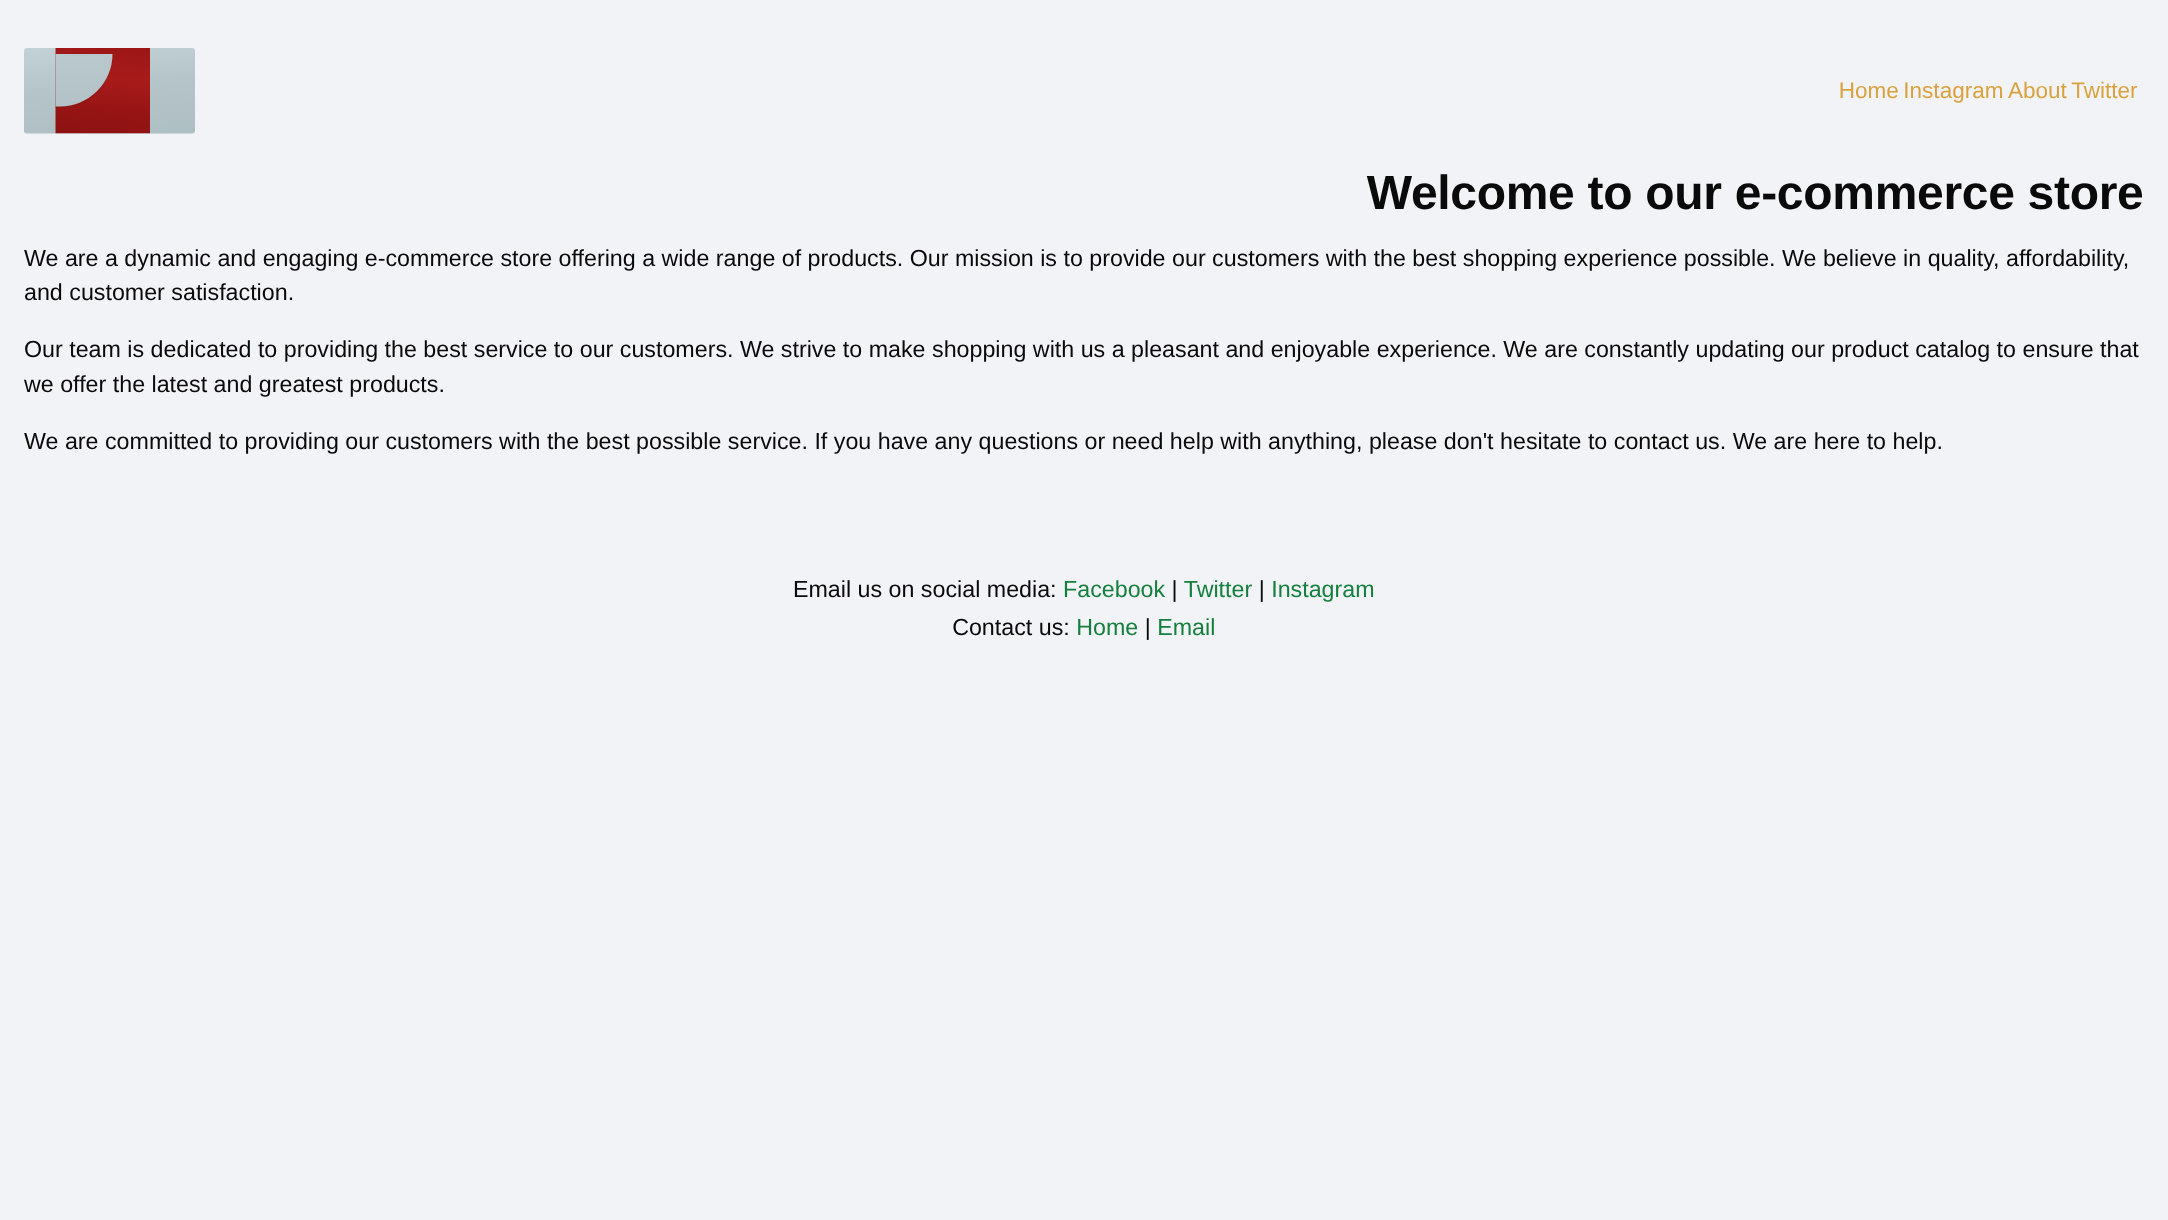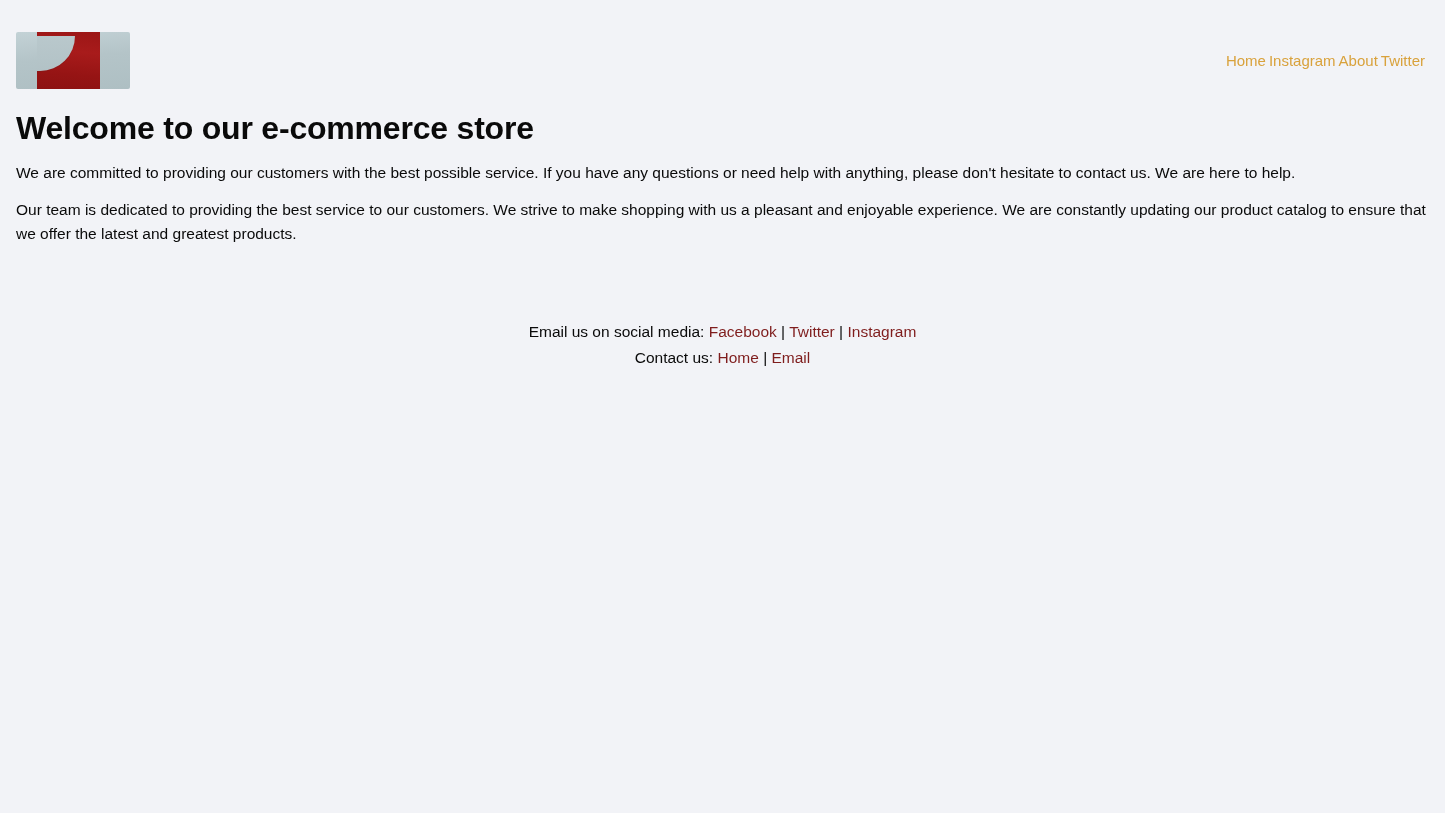--- a/index.html
+++ b/index.html
@@ -81,39 +81,40 @@
   .main-content {
     padding-top: 18px;
   }
   .page-title {
     font-size: 32px;
     line-height: 1.15;
     font-weight: 700;
     margin: 0 0 6px 0;
     letter-spacing: -0.2px;
     color: #0a0a0a;
+    text-align: right;
   }
   .body-copy {
     font-size: 15.5px;
     line-height: 1.52;
     margin: 14px 0 0 0;
     color: #0a0a0a;
   }
 
   
   .site-footer {
     margin-top: 74px;
     text-align: center;
     font-size: 15.5px;
     line-height: 1.62;
     color: #0a0a0a;
   }
   .footer-line { margin: 0; }
   .footer-link {
-    color: #7f1d1d;
+    color: #15803d;
     text-decoration: none;
     cursor: pointer;
   }
   .footer-sep { color: #0a0a0a; }
 </style>
 </head>
 <body>
 
 <div class="page">
 
@@ -124,22 +125,23 @@
       <a class="nav-link" href="#">Home</a>
       <a class="nav-link" href="#">Instagram</a>
       <a class="nav-link" href="#">About</a>
       <a class="nav-link" href="#">Twitter</a>
     </nav>
   </header>
 
   <main class="main-content">
     <h1 class="page-title">Welcome to our e-commerce store</h1>
 
+    <p class="body-copy">We are a dynamic and engaging e-commerce store offering a wide range of products. Our mission is to provide our customers with the best shopping experience possible. We believe in quality, affordability, and customer satisfaction.</p>
+    <p class="body-copy">Our team is dedicated to providing the best service to our customers. We strive to make shopping with us a pleasant and enjoyable experience. We are constantly updating our product catalog to ensure that we offer the latest and greatest products.</p>
     <p class="body-copy">We are committed to providing our customers with the best possible service. If you have any questions or need help with anything, please don't hesitate to contact us. We are here to help.</p>
-    <p class="body-copy">Our team is dedicated to providing the best service to our customers. We strive to make shopping with us a pleasant and enjoyable experience. We are constantly updating our product catalog to ensure that we offer the latest and greatest products.</p>
   </main>
 
   <footer class="site-footer">
     <p class="footer-line"><span>Email us on social media:</span><span> </span><a class="footer-link" href="#">Facebook</a><span> </span><span class="footer-sep">|</span><span> </span><a class="footer-link" href="#">Twitter</a><span> </span><span class="footer-sep">|</span><span> </span><a class="footer-link" href="#">Instagram</a></p>
 
     <p class="footer-line"><span>Contact us:</span><span> </span><a class="footer-link" href="#">Home</a><span> </span><span class="footer-sep">|</span><span> </span><a class="footer-link" href="#">Email</a></p>
   </footer>
 
 </div>
 

